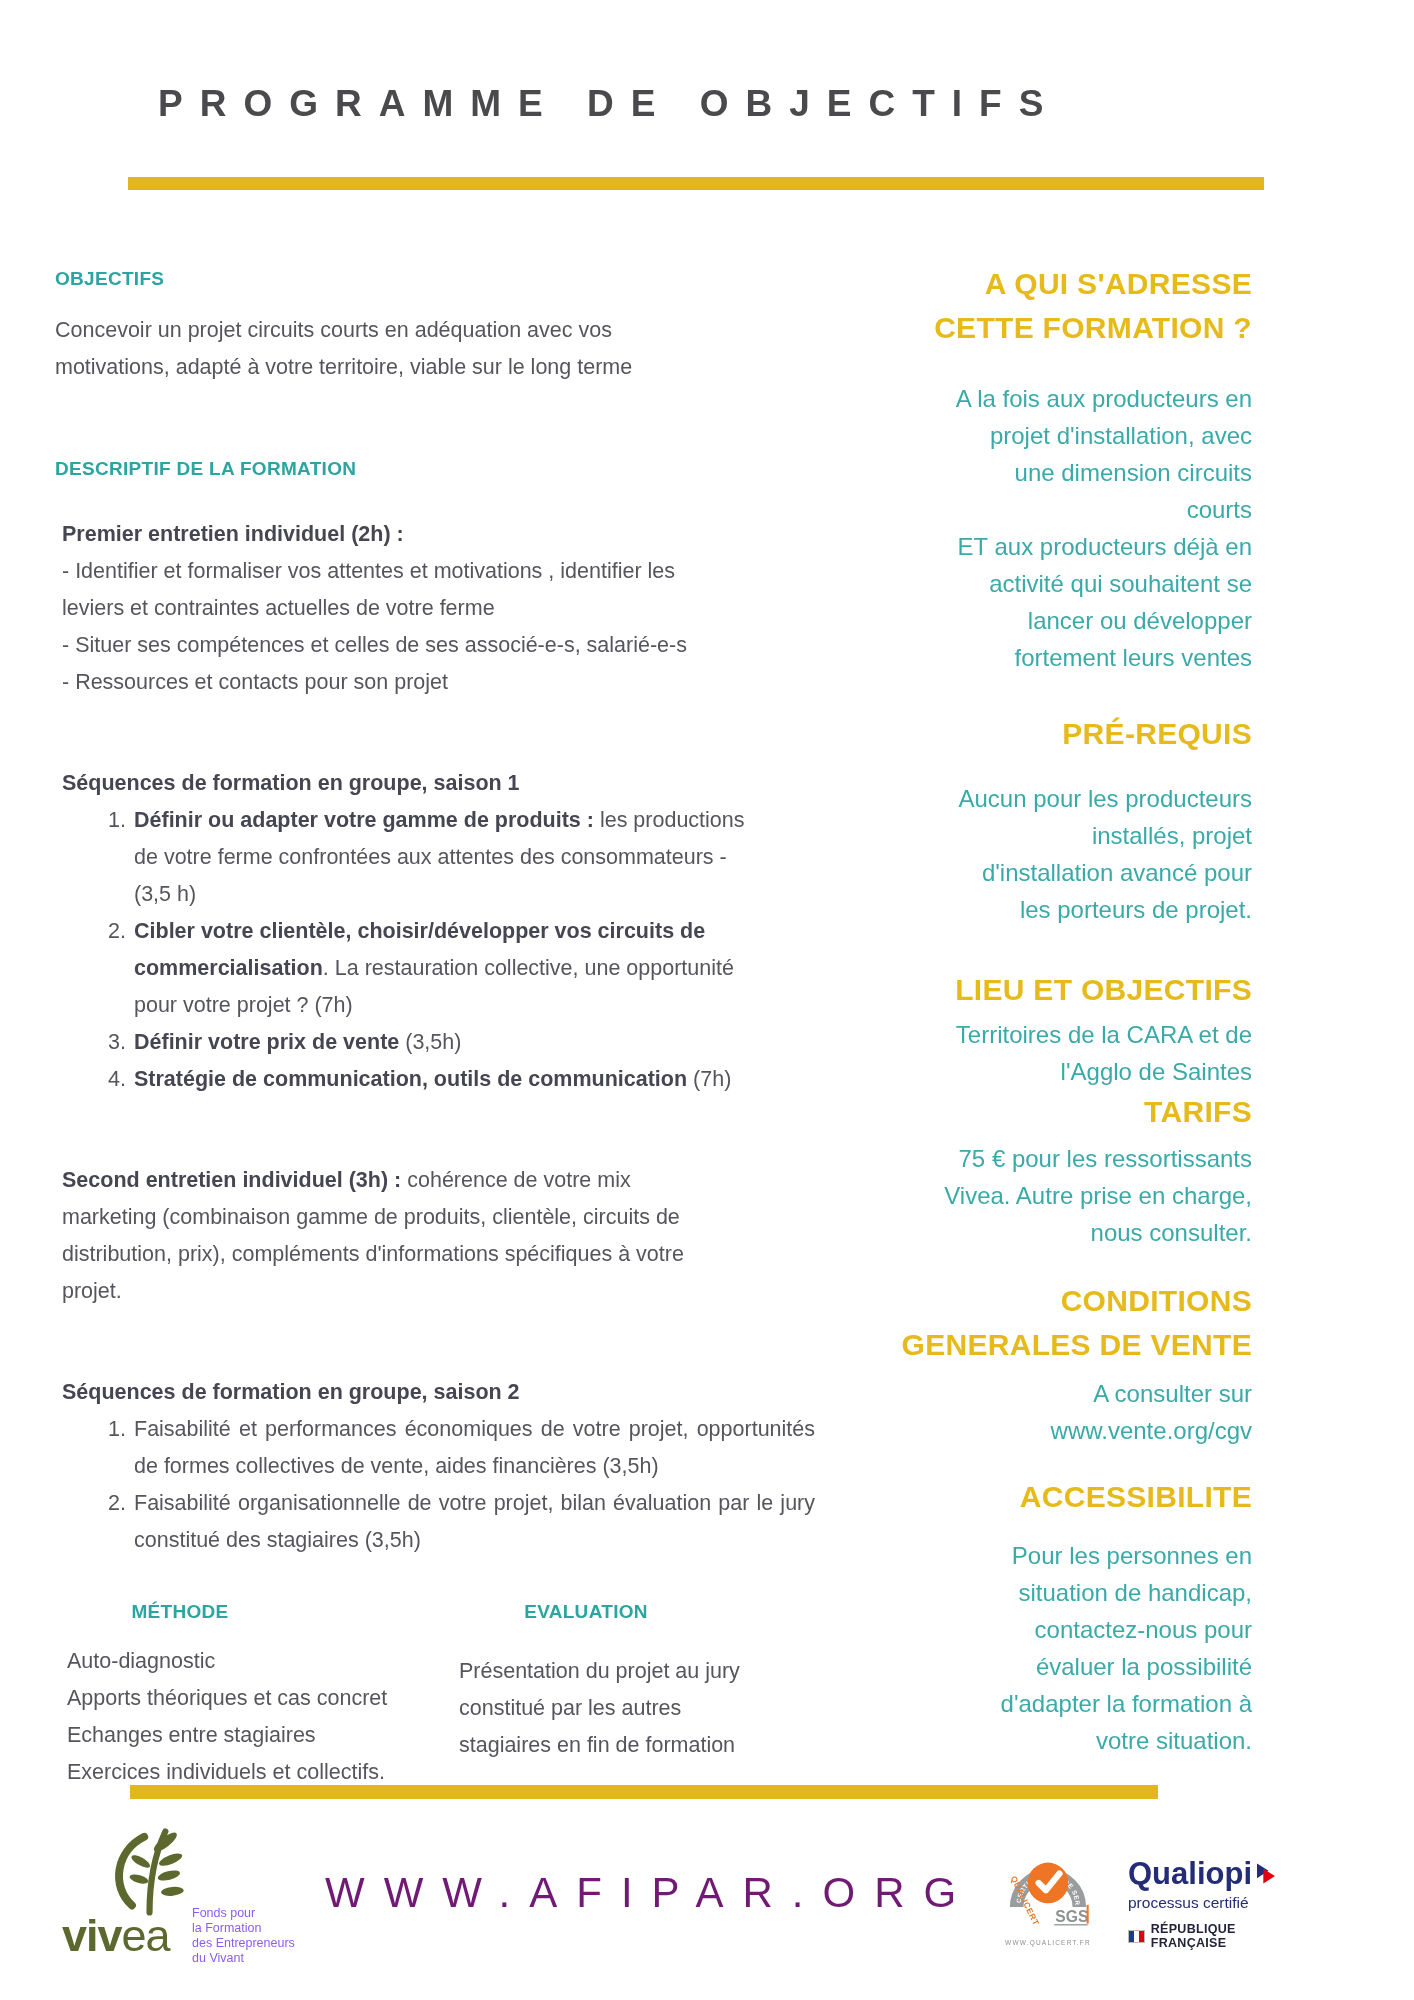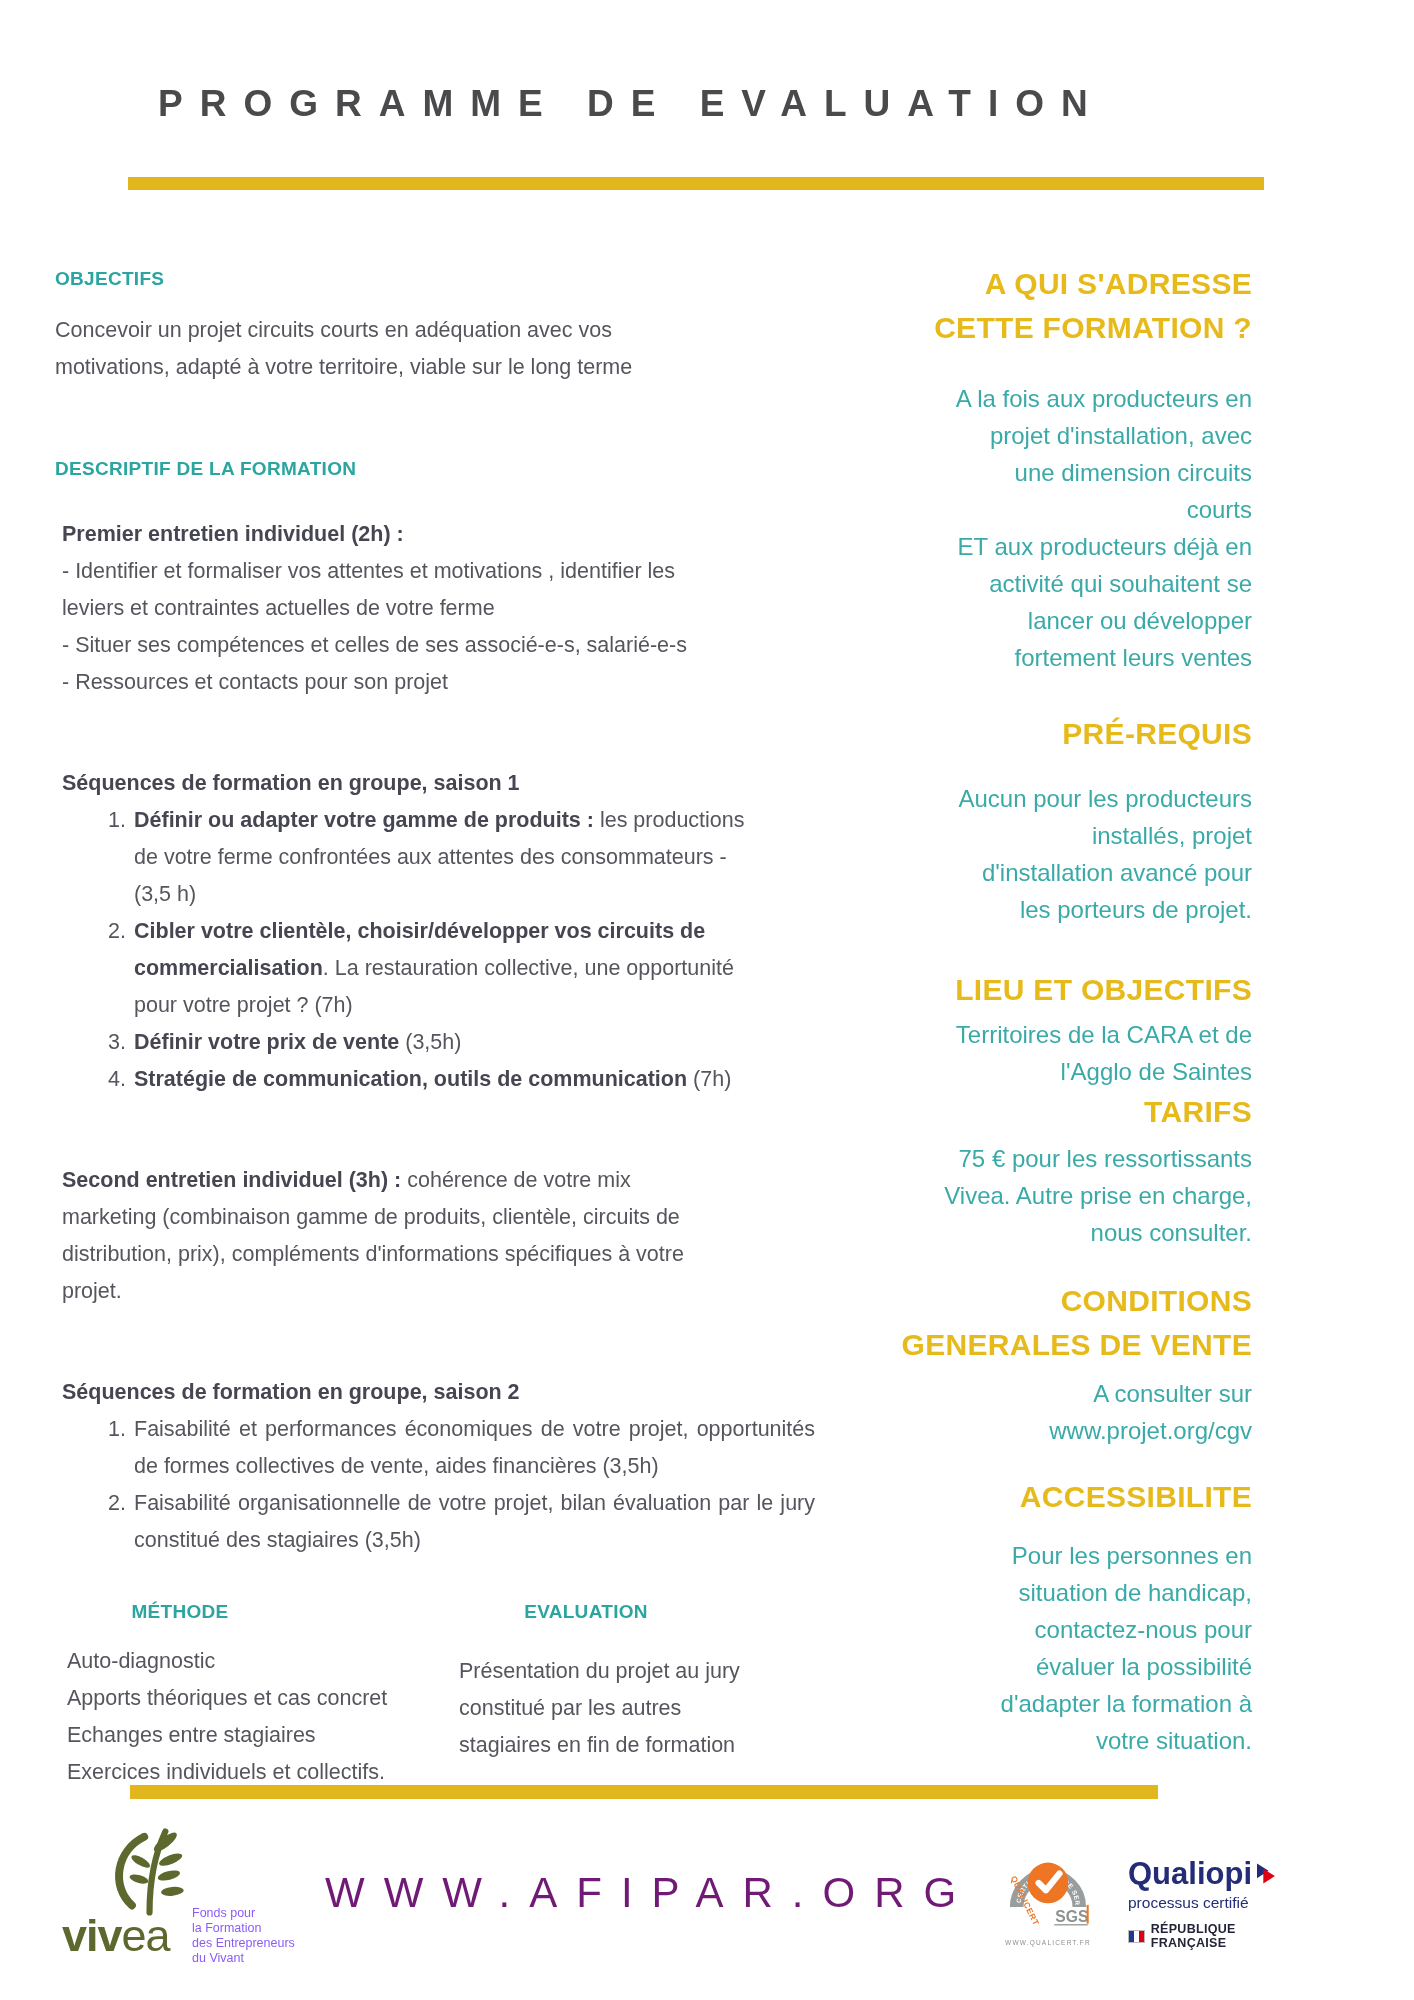--- a/index.html
+++ b/index.html
@@ -63,21 +63,21 @@
   .flag { display:inline-flex; width:21px; height:13px; border:1px solid #bbb; margin-right:6px; }
   .flag span { flex:1; }
   .flag .fb { background:#1f3a93; } .flag .fw { background:#ffffff; } .flag .fr { background:#e1000f; }
   .republique-label { font-size:12.5px; font-weight:700; color:#23233a; letter-spacing:0.3px; }
 </style>
 </head>
 <body>
 
 <div class="page">
 
-  <div class="title">PROGRAMME DE EVALUATION</div>
+  <div class="title">PROGRAMME DE OBJECTIFS</div>
   <div class="bar bar-top"></div>
 
   <div class="col-left">
 
     <h2 class="teal">OBJECTIFS</h2>
     <p class="pre mt16">Concevoir un projet circuits courts en adéquation avec vos
 motivations, adapté à votre territoire, viable sur le long terme</p>
 
     <h2 class="teal mt66">DESCRIPTIF DE LA FORMATION</h2>
 
@@ -158,21 +158,21 @@
 
     <h2 class="yellow">TARIFS</h2>
     <p class="pre mt6">75 € pour les ressortissants
 Vivea. Autre prise en charge,
 nous consulter.</p>
 
     <h2 class="yellow pre mt28">CONDITIONS
 GENERALES DE VENTE</h2>
     <p class="mt8">
       <span class="blk">A consulter sur</span>
-      <span class="blk link">www.projet.org/cgv</span>
+      <span class="blk link">www.vente.org/cgv</span>
     </p>
 
     <h2 class="yellow mt26">ACCESSIBILITE</h2>
     <p class="pre mt18">Pour les personnes en
 situation de handicap,
 contactez-nous pour
 évaluer la possibilité
 d'adapter la formation à
 votre situation.</p>
   </div>

